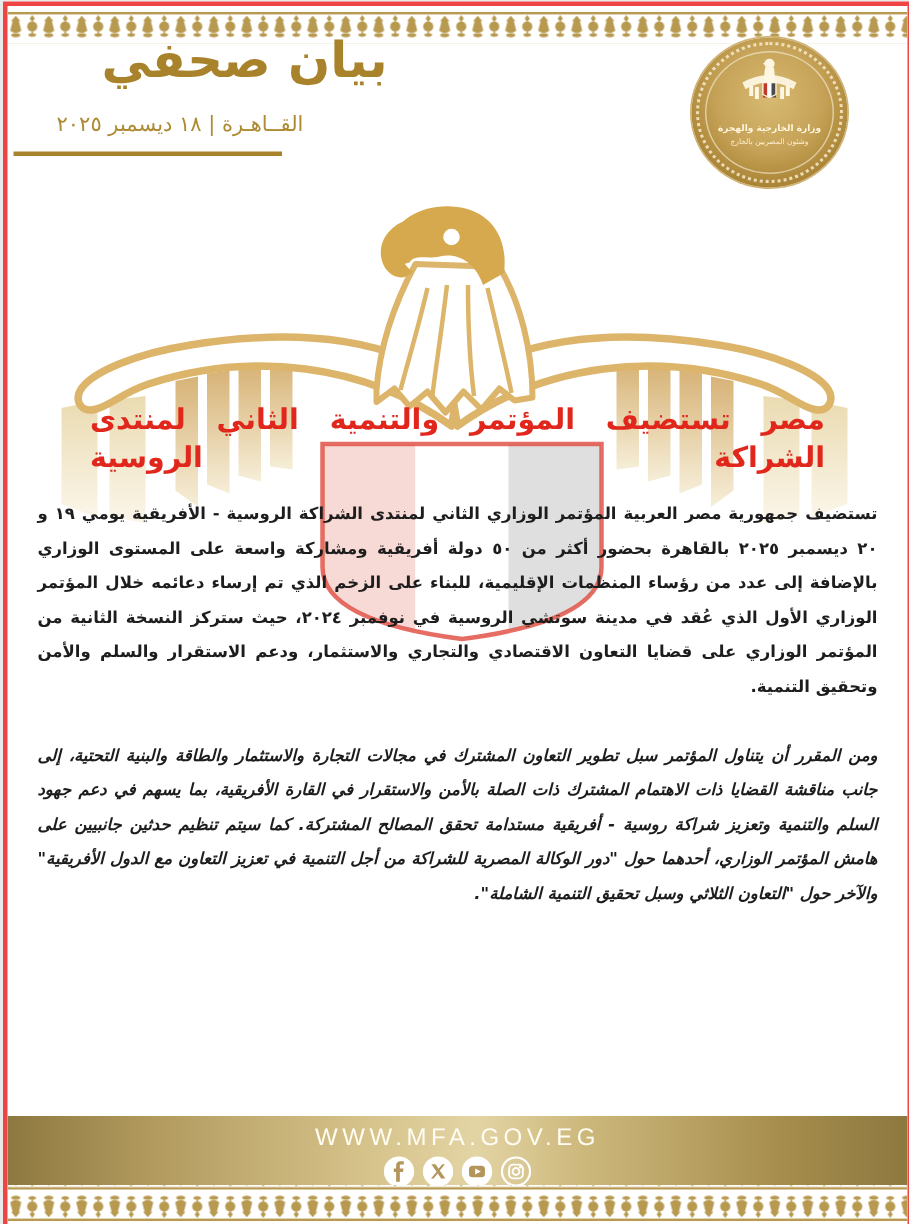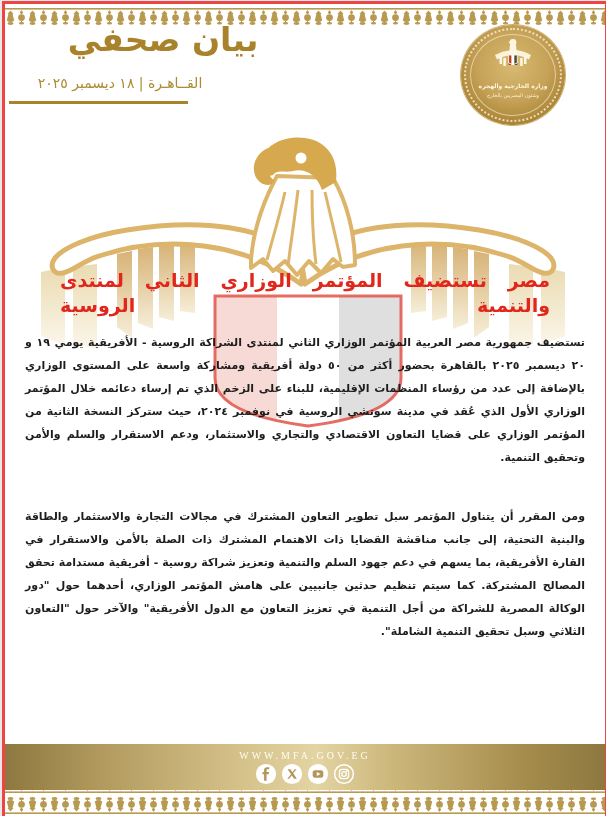--- a/index.html
+++ b/index.html
@@ -56,29 +56,29 @@
     color:#e1261c;font-weight:bold;font-size:19px;line-height:25px;
   }
   .article-title .t1{text-align:justify;text-align-last:justify;}
   .article-title .t2{text-align:left;}
   
   .body-text{
     position:absolute;top:327px;left:20px;right:20px;direction:rtl;
     text-align:justify;font-size:11px;font-weight:bold;color:#1d1d1d;line-height:23px;
   }
   .body-text p{margin:0;}
-  .body-text p + p{margin-top:36px;}
+  .body-text p + p{margin-top:23px;font-style:italic;}
   
   .footer-band{
     position:absolute;top:740px;left:0;width:100%;height:46px;text-align:center;
     background:linear-gradient(90deg,#8d783f 0%,#b29a5e 16%,#d6c38b 40%,#e3d4a4 52%,#cdb87c 64%,#a68d4d 86%,#8d783f 100%);
   }
   .site-url{
-    display:block;padding-top:6px;font-family:Liberation Serif, serif;
-    font-size:10px;letter-spacing:3px;color:#fffdf3;
+    display:block;padding-top:6px;font-family:Liberation Sans, sans-serif;
+    font-size:16px;letter-spacing:3px;color:#fffdf3;
   }
   .social-row{display:flex;justify-content:center;gap:4px;margin-top:2px;}
   .social-icon{width:22px;height:22px;display:inline-block;cursor:pointer;}
 </style>
 </head>
 <body>
 
 <div class="page">
 
   <svg class="orn orn-top" preserveAspectRatio="none">
@@ -171,21 +171,21 @@
       <path d="M307,60 C307,94 309,118 311,134"></path>
       <path d="M320,62 C327,92 332,112 336,132"></path>
     </g>
 
     <path d="M256,32 C258,15 280,5 300,8 C322,11 334,28 331,52 L317,60 C312,45 300,38 288,41 C279,43 272,39 268,45 L261,47 C255,43 254,38 256,32 Z" fill="#d6a94e"></path>
     <path d="M263,18 C250,24 245,38 252,49 C257,56 266,57 270,51 C261,45 260,33 267,26 Z" fill="#d6a94e"></path>
     <circle cx="296" cy="28" r="5.5" fill="#ffffff"></circle>
   </svg>
 
   <div class="article-title">
-    <div class="t1">مصر تستضيف المؤتمر الوزاري الثاني لمنتدى والتنمية الروسية</div>
+    <div class="t1">مصر تستضيف المؤتمر والتنمية الثاني لمنتدى الشراكة الروسية</div>
   </div>
 
   <div class="body-text">
     <p>تستضيف جمهورية مصر العربية المؤتمر الوزاري الثاني لمنتدى الشراكة الروسية - الأفريقية يومي ١٩ و ٢٠ ديسمبر ٢٠٢٥ بالقاهرة بحضور أكثر من ٥٠ دولة أفريقية ومشاركة واسعة على المستوى الوزاري بالإضافة إلى عدد من رؤساء المنظمات الإقليمية، للبناء على الزخم الذي تم إرساء دعائمه خلال المؤتمر الوزاري الأول الذي عُقد في مدينة سوتشي الروسية في نوفمبر ٢٠٢٤، حيث ستركز النسخة الثانية من المؤتمر الوزاري على قضايا التعاون الاقتصادي والتجاري والاستثمار، ودعم الاستقرار والسلم والأمن وتحقيق التنمية.</p>
     <p>ومن المقرر أن يتناول المؤتمر سبل تطوير التعاون المشترك في مجالات التجارة والاستثمار والطاقة والبنية التحتية، إلى جانب مناقشة القضايا ذات الاهتمام المشترك ذات الصلة بالأمن والاستقرار في القارة الأفريقية، بما يسهم في دعم جهود السلم والتنمية وتعزيز شراكة روسية - أفريقية مستدامة تحقق المصالح المشتركة. كما سيتم تنظيم حدثين جانبيين على هامش المؤتمر الوزاري، أحدهما حول "دور الوكالة المصرية للشراكة من أجل التنمية في تعزيز التعاون مع الدول الأفريقية" والآخر حول "التعاون الثلاثي وسبل تحقيق التنمية الشاملة".</p>
   </div>
 
   <div class="footer-band">
     <span class="site-url">WWW.MFA.GOV.EG</span>
     <div class="social-row">

